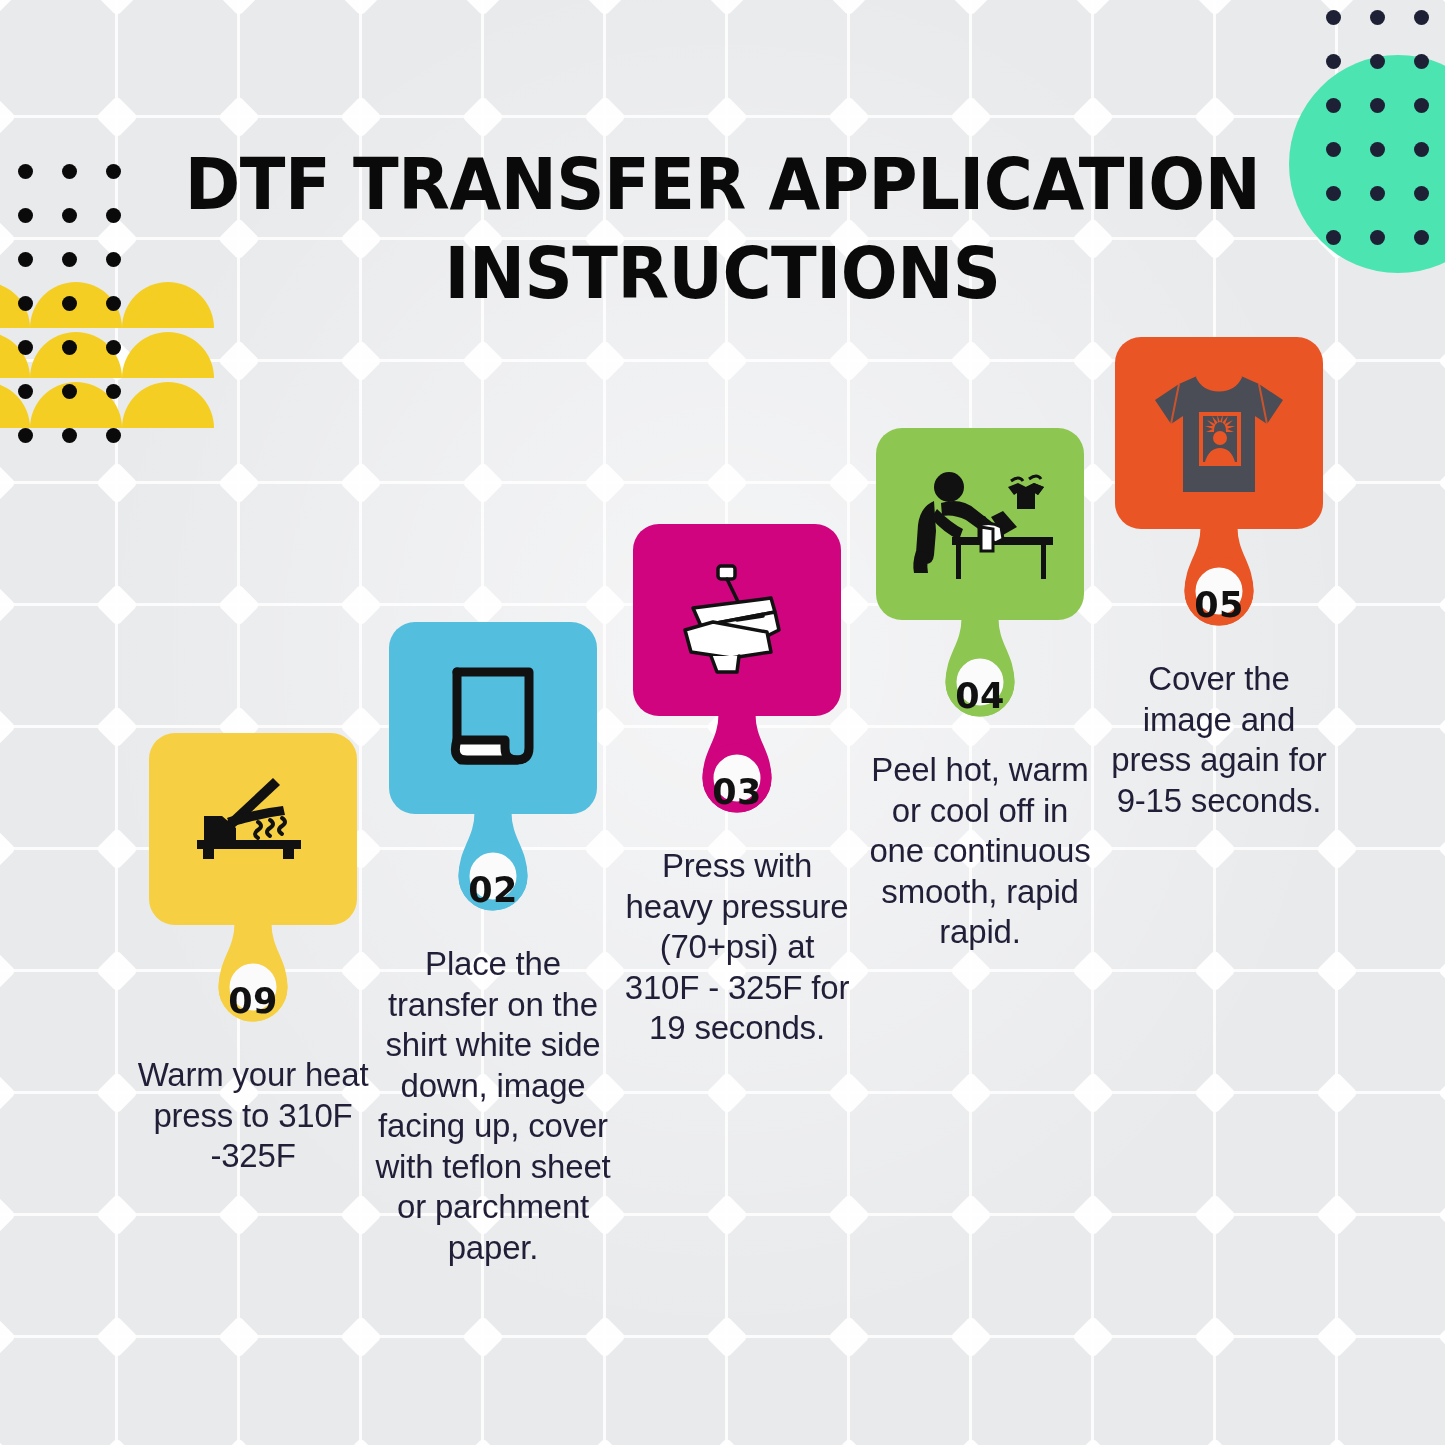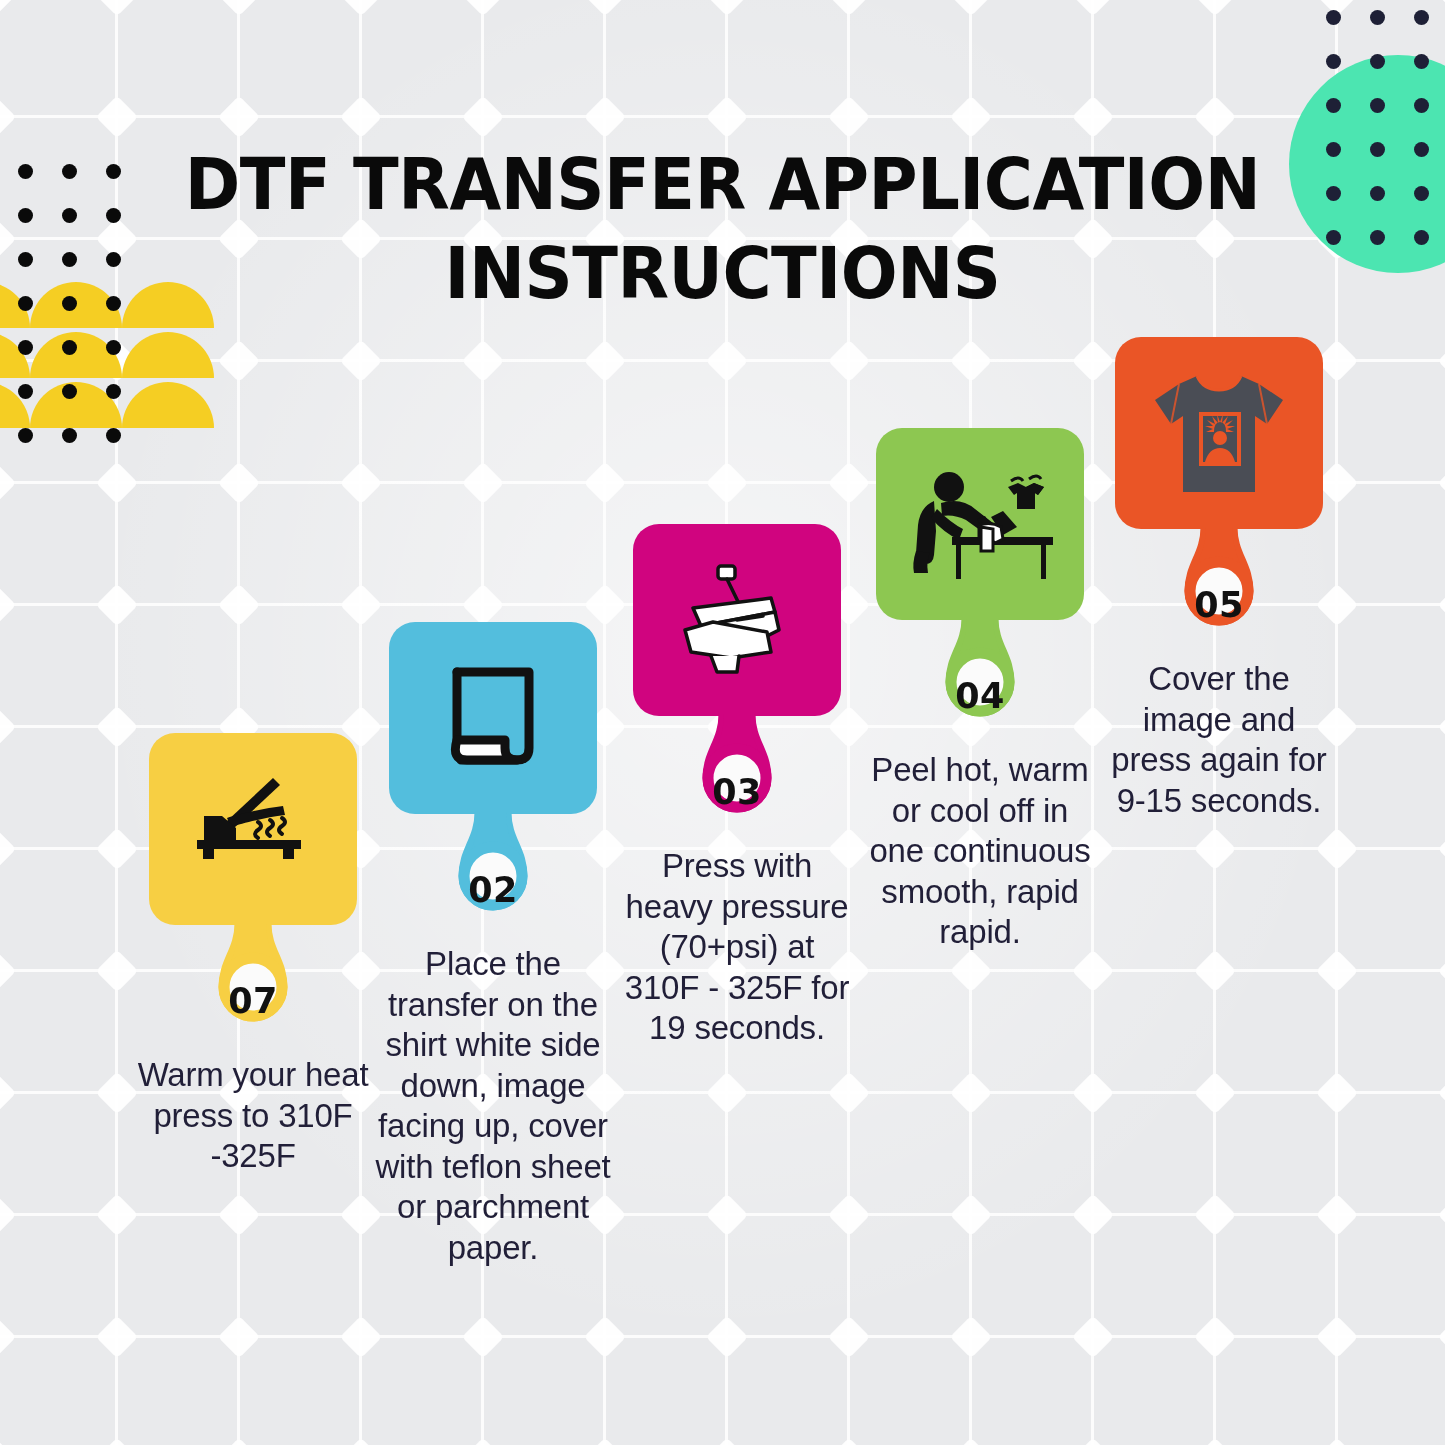--- a/index.html
+++ b/index.html
@@ -356,21 +356,21 @@
       </div>
       <div class="stem">
   <svg width="250" height="132" viewBox="0 0 250 132">
     <path d="M112 0
              C112 28 96 38 96 64
              a29 29 0 1 0 58 0
              C154 38 138 28 138 0 Z" fill="none" stroke="#F7CF43" stroke-width="11"></path>
     <path d="M112 0 C112 26 100 36 100 58 L150 58 C150 36 138 26 138 0 Z" fill="#F7CF43"></path>
     <circle cx="125" cy="64" r="29" fill="#fbfbfb" stroke="#F7CF43" stroke-width="11"></circle>
   </svg>
-        <div class="num">07</div>
+        <div class="num">09</div>
       </div>
       <p class="desc">Warm your heat press to 310F -325F</p>
     </div>
     <div class="step" style="left: 368px; top: 622px;">
       <div class="card" style="background: rgb(83, 190, 221);">
         <span>
     <svg width="112" height="112" viewBox="0 0 112 112">
       <g fill="none" stroke="#111" stroke-width="9" stroke-linejoin="round" stroke-linecap="round">
         <path d="M20 10 H92 V86 q0 12 -12 12 H24"></path>
         <path d="M20 10 V78"></path>

